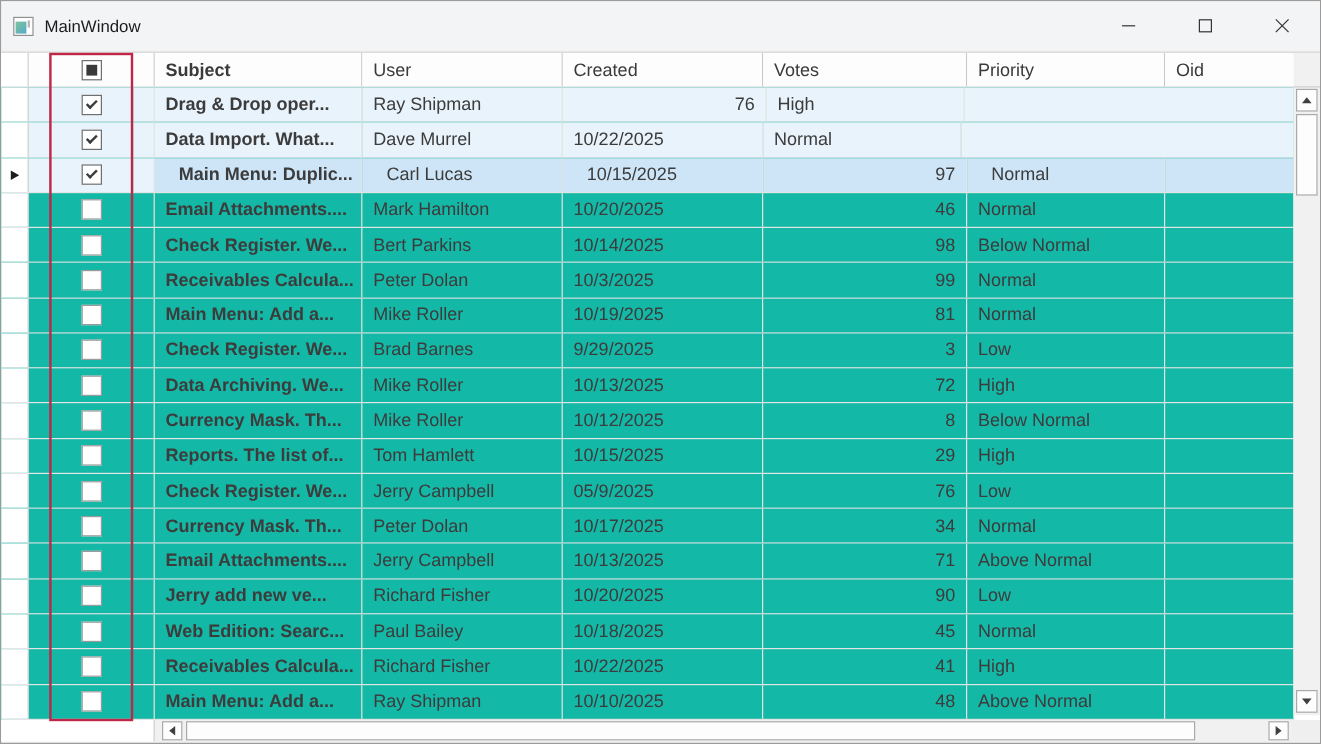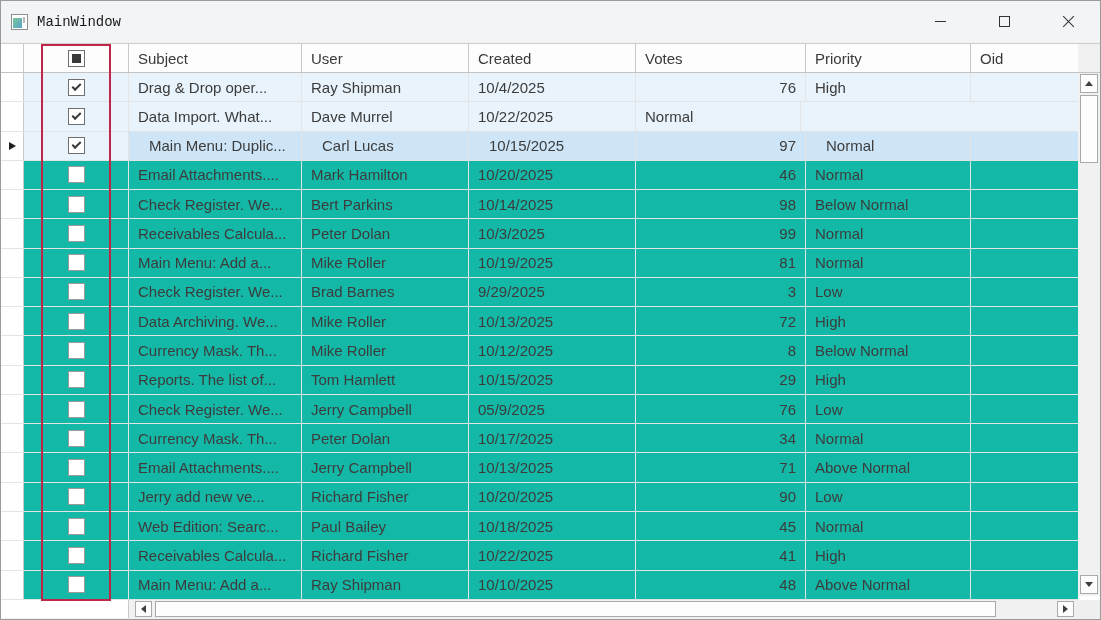--- a/index.html
+++ b/index.html
@@ -12,21 +12,21 @@
   
   .titlebar{
     position:absolute;left:0;top:0;width:100%;height:41px;
     background:#f3f4f6;display:flex;align-items:center;
   }
   .app-icon{position:relative;width:17px;height:16px;margin-left:10px;
     background:#fff;border:1px solid #8f8f8f;}
   .app-icon .pane{position:absolute;left:1px;top:3px;width:9px;height:10px;
     background:linear-gradient(135deg,#7cc59a 0%,#57a8c9 100%);}
   .app-icon .bar{position:absolute;right:2px;top:2px;width:2px;height:6px;background:#b9b9b9;}
-  .title-text{margin-left:9px;font-size:14px;color:#1b1b1b;font-family:Liberation Mono, monospace;}
+  .title-text{margin-left:9px;font-size:14px;color:#1b1b1b;}
   .caption-btns{margin-left:auto;display:flex;height:100%;}
   .cap-btn{width:64px;height:100%;display:flex;align-items:center;justify-content:center;}
   .glyph-min{width:11px;height:1px;background:#333;}
   .glyph-max{width:11px;height:11px;border:1px solid #333;background:transparent;}
   .glyph-close{position:relative;width:13px;height:13px;}
   .glyph-close::before,.glyph-close::after{
     content:"";position:absolute;left:-1px;top:6px;width:15px;height:1px;background:#333;}
   .glyph-close::before{transform:rotate(45deg);}
   .glyph-close::after{transform:rotate(-45deg);}
   
@@ -39,21 +39,21 @@
   .body{position:relative;}
   .row{display:flex;height:29.28px;border-bottom:1px solid #e4e4e4;background:#14b8a6;}
   .cell{flex:0 0 auto;overflow:hidden;white-space:nowrap;}
   .row .cell{border-right:1px solid #e4e4e4;display:flex;align-items:center;padding-left:9px;}
   
   .c-ind{flex:0 0 23px;padding-left:0 !important;justify-content:center;
     border-right:1px solid #c9c9c9 !important;background:#fff !important;}
   .c-gap1{flex:0 0 17px;padding-left:0 !important;border-right:none !important;}
   .c-chk{flex:0 0 70px;padding-left:0 !important;justify-content:center;border-right:none !important;}
   .c-gap2{flex:0 0 18px;padding-left:0 !important;}
-  .c-subject{flex:0 0 173px;}
+  .c-subject{flex:0 0 173px;font-weight:bold;}
   .c-user{flex:0 0 167px;}
   .c-created{flex:0 0 167px;}
   .c-votes{flex:0 0 170px;justify-content:flex-end;padding-left:0 !important;padding-right:9px;}
   .c-priority{flex:0 0 165px;}
   .c-oid{flex:1 1 auto;border-right:none !important;}
   .hdr .c-votes{justify-content:flex-start;padding-left:9px !important;}
   
   .row.checked .cell{background:#e8f3fb;}
   .row.focused .cell{background:#cde5f7;padding-left:20px;}
   .row.focused .c-gap1,.row.focused .c-chk,.row.focused .c-gap2{background:#e8f3fb;}
@@ -153,21 +153,20 @@
     </div>
     <div class="cell c-gap1"></div>
     <div class="cell c-chk">
       <span class="checkbox">
         <span class="check-glyph"></span>
       </span>
     </div>
     <div class="cell c-gap2"></div>
     <div class="cell c-subject">Drag &amp; Drop oper...</div>
     <div class="cell c-user">Ray Shipman</div>
-    <div class="cell c-created">10/4/2025</div>
     <div class="cell c-votes">76</div>
     <div class="cell c-priority">High</div>
     <div class="cell c-oid"></div>
   </div>
           <div class="row checked">
     <div class="cell c-ind">
       
     </div>
     <div class="cell c-gap1"></div>
     <div class="cell c-chk">

